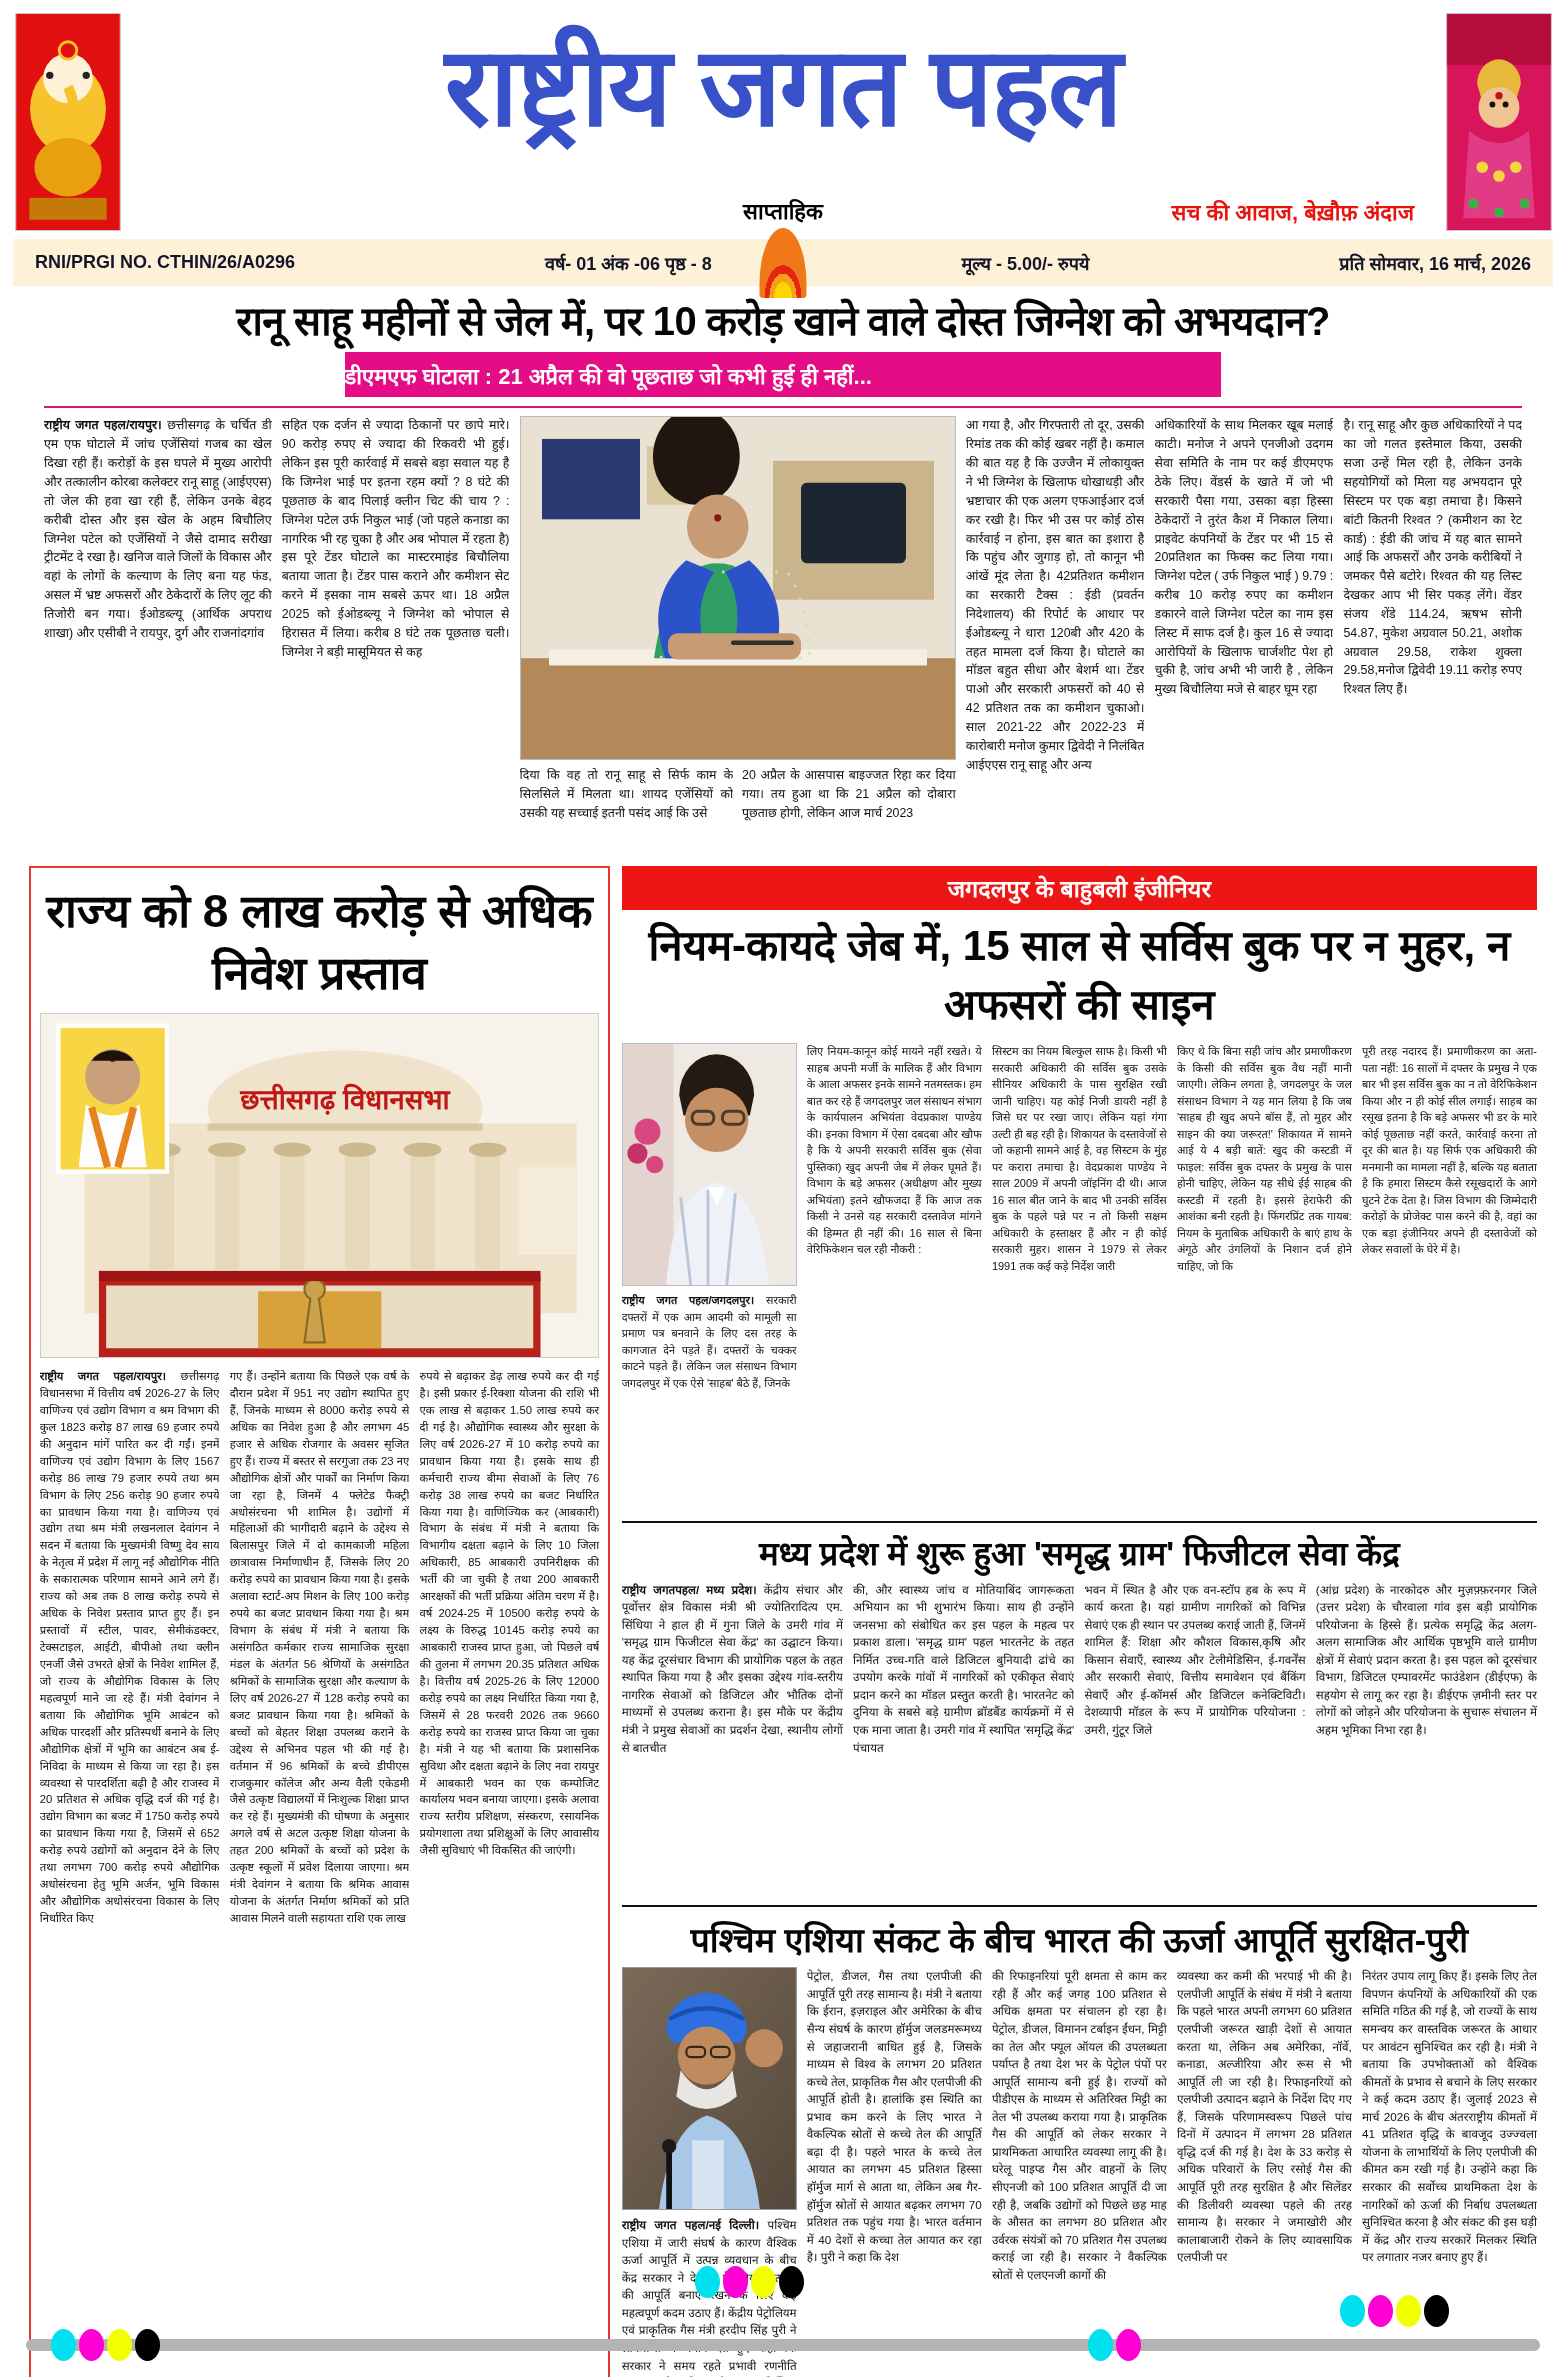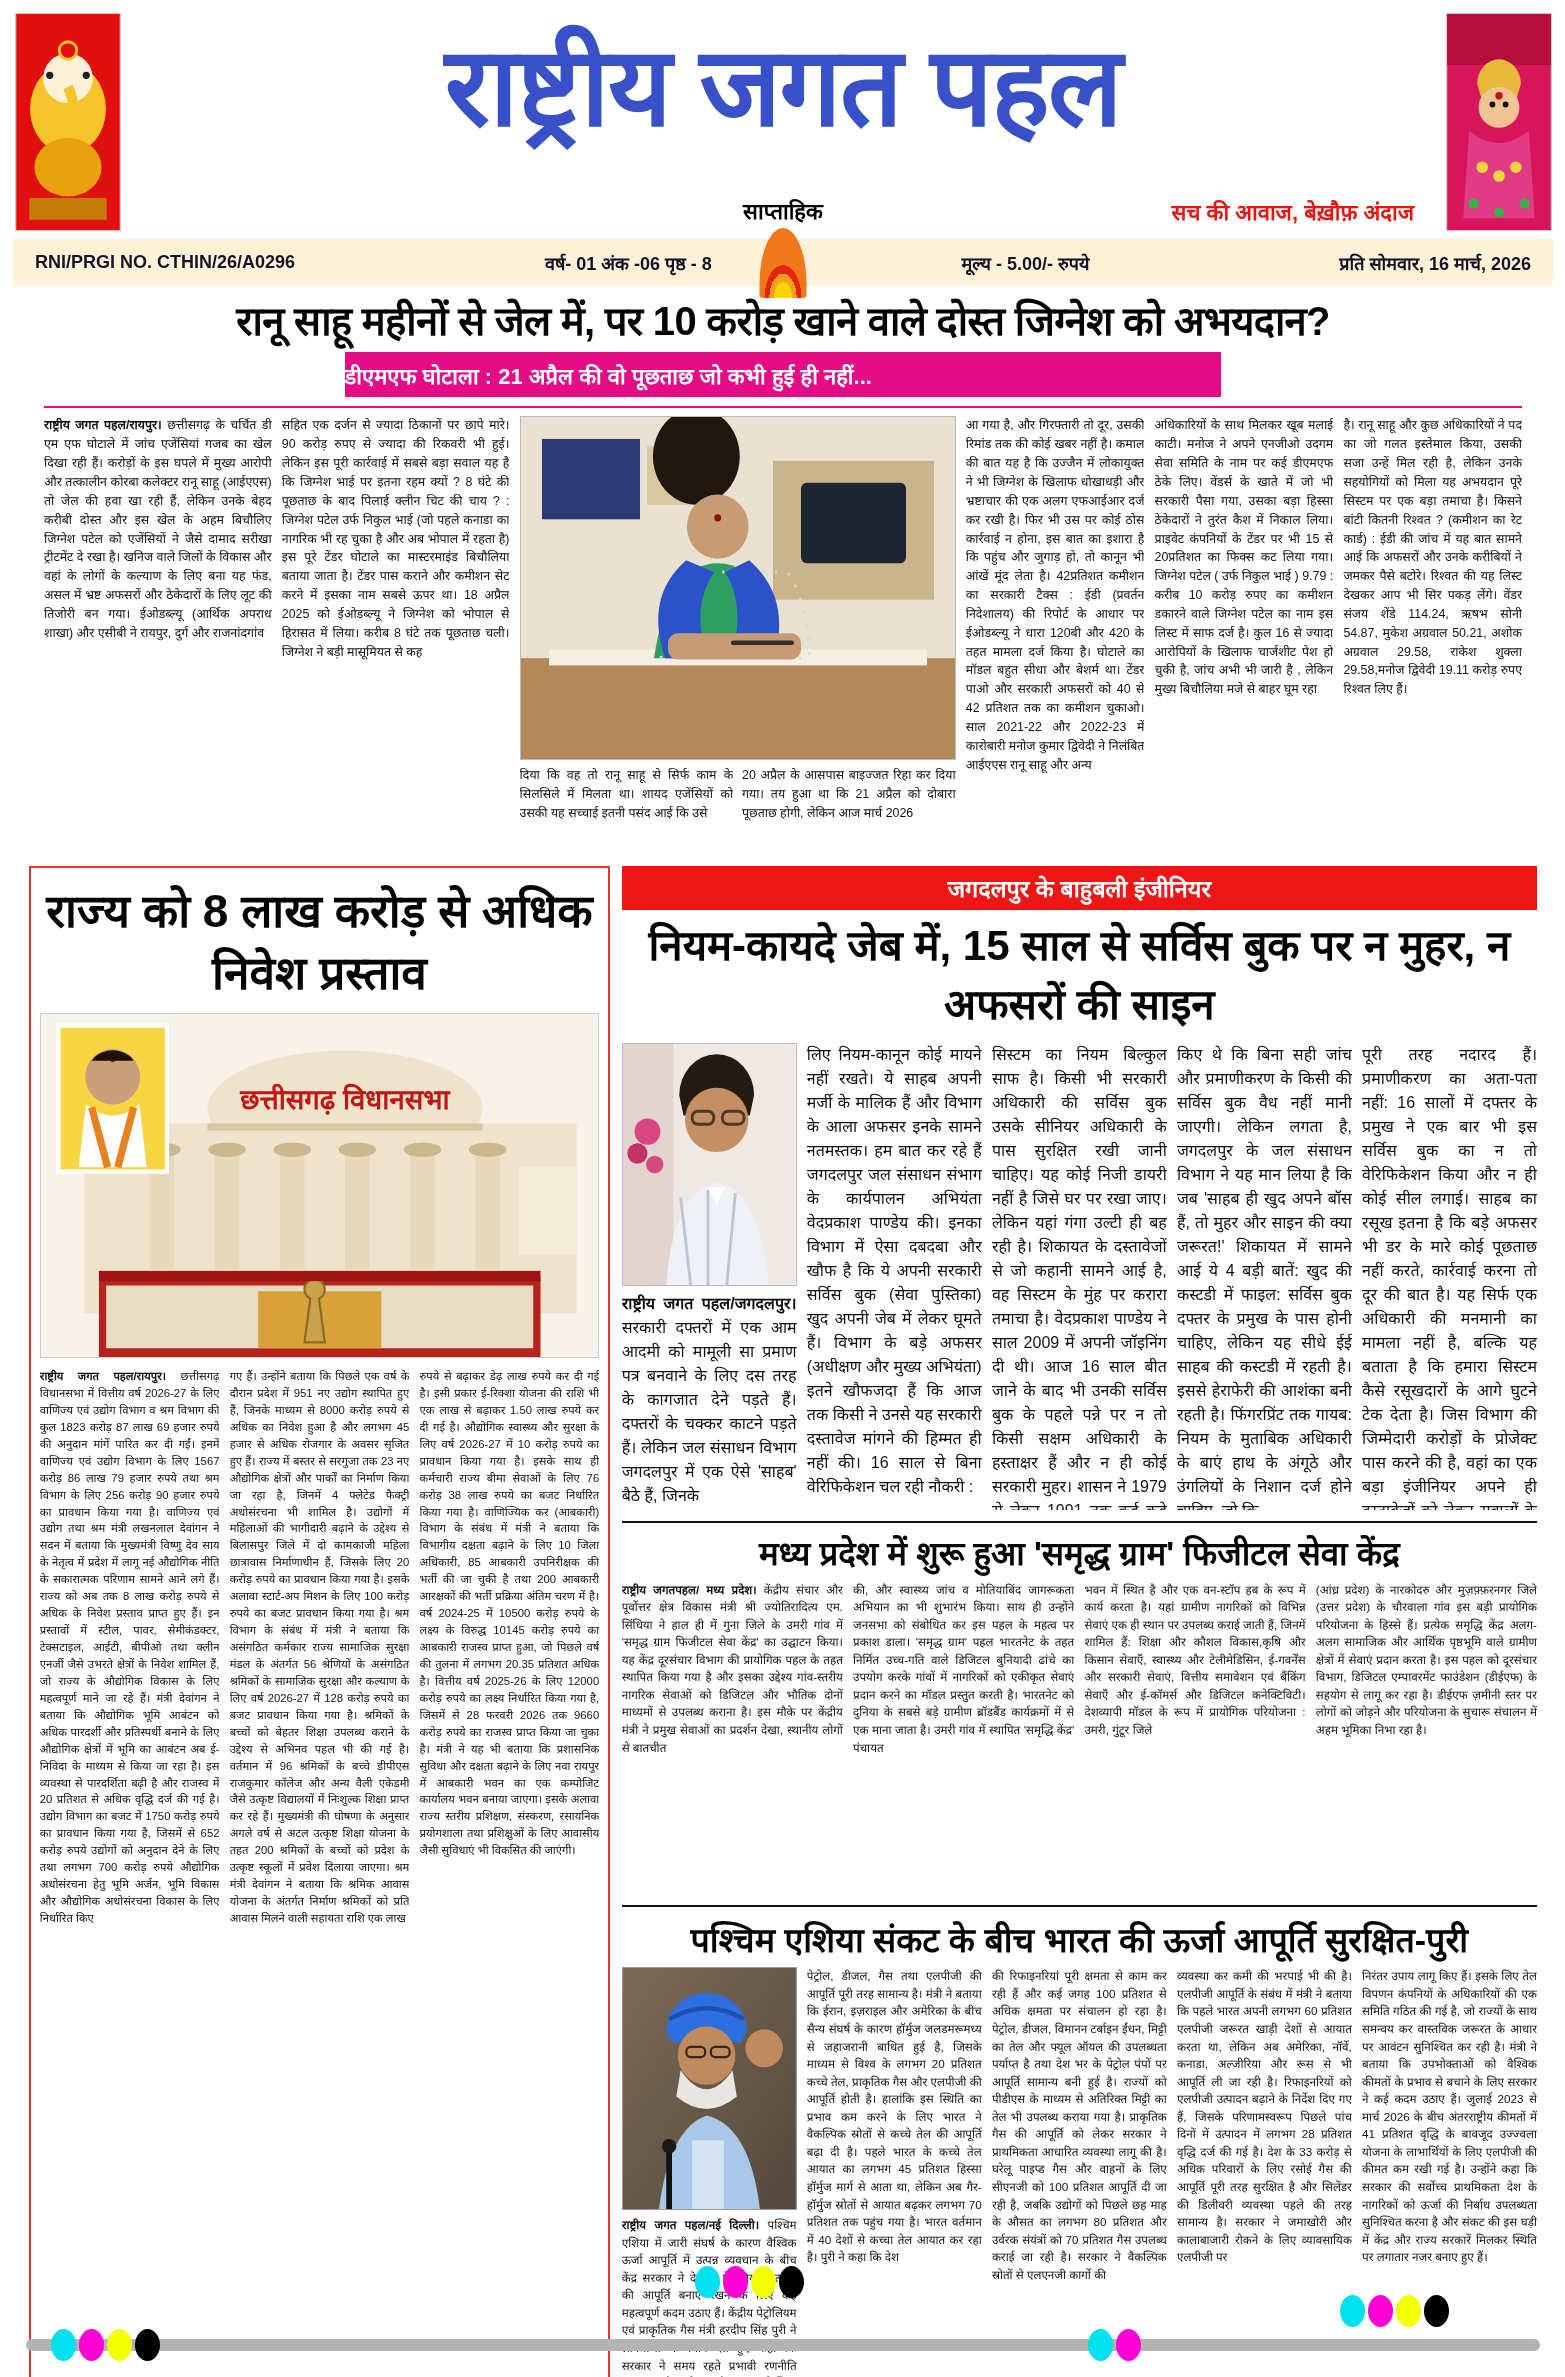--- a/index.html
+++ b/index.html
@@ -42,21 +42,21 @@
   .left-box{flex:0 0 581px;border:2.2px solid #e53434;padding:7.3px 8.8px;box-sizing:border-box;height:1732px;}
   .lb-headline{text-align:center;font-size:46px;line-height:1.35;font-weight:800;color:#050505;margin:4.4px 0 7.3px 0;}
   .lb-band{background:#e50d86;color:#fff;text-align:center;font-size:20px;font-weight:700;padding:6.6px 2.9px;}
   .lb-photo{margin-top:8.8px;height:343px;border:0.7px solid #ccc;position:relative;}
   .lb-cols{display:flex;gap:10.2px;margin-top:10.2px;height:928px;overflow:hidden;}
   .lb-cols .col{flex:1;font-size:11.3px;line-height:1.5;}
   .right-zone{flex:1;display:flex;flex-direction:column;}
   .kicker{background:#ee1515;color:#fff;text-align:center;font-size:23.4px;font-weight:800;padding:5.8px 0;}
   .svc-headline{text-align:center;font-size:42px;line-height:1.4;font-weight:800;color:#050505;margin:7.3px 0 5.8px 0;}
   .svc-cols{display:flex;gap:10.2px;height:467px;overflow:hidden;margin-top:2.9px;}
-  .svc-cols .col{flex:1;font-size:16px;line-height:1.5;}
+  .svc-cols .col{flex:1;font-size:11px;line-height:1.5;}
   .svc-photo{height:241px;border:0.7px solid #bbb;margin-bottom:5.8px;}
   .sec-rule{border:0;border-top:2.2px solid #111;margin:10.2px 0 0 0;}
   .mp-headline{text-align:center;font-size:33px;font-weight:800;color:#050505;margin:7.3px 0 5.8px 0;}
   .mp-cols{display:flex;gap:10.2px;height:314px;overflow:hidden;}
   .mp-cols .col{flex:1;font-size:11.7px;line-height:1.5;}
   .energy-headline{text-align:center;font-size:34px;font-weight:800;color:#050505;margin:8.8px 0 5.8px 0;}
   .energy-cols{display:flex;gap:10.2px;height:438px;overflow:hidden;}
   .energy-cols .col{flex:1;font-size:11.7px;line-height:1.5;}
   .energy-photo{height:241px;border:0.7px solid #999;margin-bottom:5.8px;}
   
@@ -150,21 +150,21 @@
           <path d="M190 330 q20-130 91-130 q70 0 92 130 z" fill="#2e9e62"></path>
           <path d="M200 330 q15-110 50-118 l130 0 q30 40 32 118 z" fill="none" stroke="#bfe3cf" stroke-width="4" stroke-dasharray="3 16"></path>
           <path d="M236 196 q-60 50 -30 134 l60 0 q-24-70 10-118 z" fill="#2b52c9"></path>
           <path d="M326 196 q60 50 36 134 l-62 0 q22-70 -8-118 z" fill="#2b52c9"></path>
           <rect x="210" y="296" width="190" height="36" rx="14" fill="#c79b74"></rect>
           <rect x="300" y="306" width="90" height="6" rx="3" fill="#2f2f2f"></rect>
         </svg>
       </div>
       <div class="mid-below">
         <div class="col">दिया कि वह तो रानू साहू से सिर्फ काम के सिलसिले में मिलता था। शायद एजेंसियों को उसकी यह सच्चाई इतनी पसंद आई कि उसे</div>
-        <div class="col">20 अप्रैल के आसपास बाइज्जत रिहा कर दिया गया। तय हुआ था कि 21 अप्रैल को दोबारा पूछताछ होगी, लेकिन आज मार्च 2026</div>
+        <div class="col">20 अप्रैल के आसपास बाइज्जत रिहा कर दिया गया। तय हुआ था कि 21 अप्रैल को दोबारा पूछताछ होगी, लेकिन आज मार्च 2023</div>
       </div>
     </div>
     <div class="col c5">आ गया है, और गिरफ्तारी तो दूर, उसकी रिमांड तक की कोई खबर नहीं है। कमाल की बात यह है कि उज्जैन में लोकायुक्त ने भी जिग्नेश के खिलाफ धोखाधड़ी और भ्रष्टाचार की एक अलग एफआईआर दर्ज कर रखी है। फिर भी उस पर कोई ठोस कार्रवाई न होना, इस बात का इशारा है कि पहुंच और जुगाड़ हो, तो कानून भी आंखें मूंद लेता है। 42प्रतिशत कमीशन का सरकारी टैक्स : ईडी (प्रवर्तन निदेशालय) की रिपोर्ट के आधार पर ईओडब्ल्यू ने धारा 120बी और 420 के तहत मामला दर्ज किया है। घोटाले का मॉडल बहुत सीधा और बेशर्म था। टेंडर पाओ और सरकारी अफसरों को 40 से 42 प्रतिशत तक का कमीशन चुकाओ। साल 2021-22 और 2022-23 में कारोबारी मनोज कुमार द्विवेदी ने निलंबित आईएएस रानू साहू और अन्य</div>
     <div class="col c6">अधिकारियों के साथ मिलकर खूब मलाई काटी। मनोज ने अपने एनजीओ उदगम सेवा समिति के नाम पर कई डीएमएफ ठेके लिए। वेंडर्स के खाते में जो भी सरकारी पैसा गया, उसका बड़ा हिस्सा ठेकेदारों ने तुरंत कैश में निकाल लिया। प्राइवेट कंपनियों के टेंडर पर भी 15 से 20प्रतिशत का फिक्स कट लिया गया। जिग्नेश पटेल ( उर्फ निकुल भाई ) 9.79 : करीब 10 करोड़ रुपए का कमीशन डकारने वाले जिग्नेश पटेल का नाम इस लिस्ट में साफ दर्ज है। कुल 16 से ज्यादा आरोपियों के खिलाफ चार्जशीट पेश हो चुकी है, जांच अभी भी जारी है , लेकिन मुख्य बिचौलिया मजे से बाहर घूम रहा</div>
     <div class="col c7">है। रानू साहू और कुछ अधिकारियों ने पद का जो गलत इस्तेमाल किया, उसकी सजा उन्हें मिल रही है, लेकिन उनके सहयोगियों को मिला यह अभयदान पूरे सिस्टम पर एक बड़ा तमाचा है। किसने बांटी कितनी रिश्वत ? (कमीशन का रेट कार्ड) : ईडी की जांच में यह बात सामने आई कि अफसरों और उनके करीबियों ने जमकर पैसे बटोरे। रिश्वत की यह लिस्ट देखकर आप भी सिर पकड़ लेंगे। वेंडर संजय शेंडे 114.24, ऋषभ सोनी 54.87, मुकेश अग्रवाल 50.21, अशोक अग्रवाल 29.58, राकेश शुक्ला 29.58,मनोज द्विवेदी 19.11 करोड़ रुपए रिश्वत लिए हैं।</div>
   </section>
 
   <div class="lower">
 
     <aside class="left-box">

